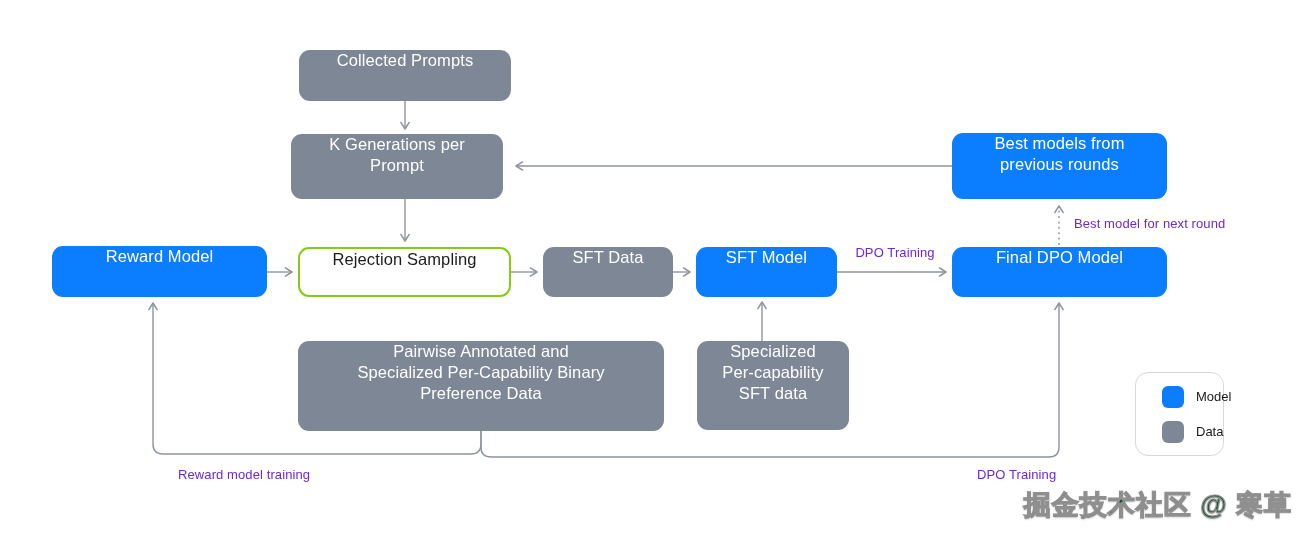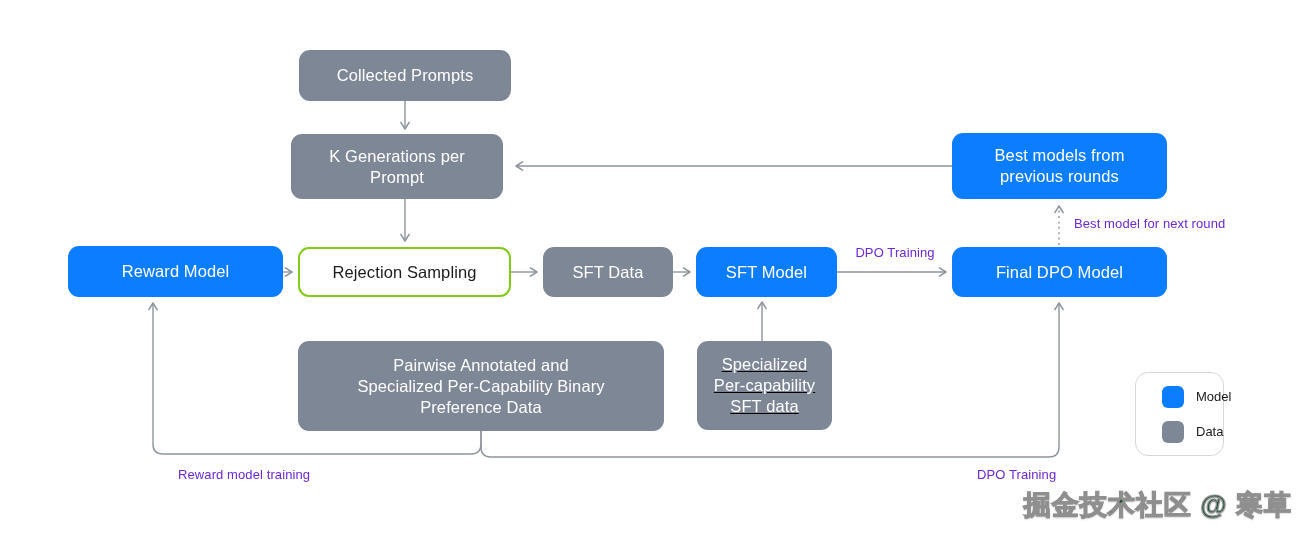--- a/index.html
+++ b/index.html
@@ -14,21 +14,20 @@
   .edges-layer {
     position: absolute;
     left: 0; top: 0;
     width: 1296px; height: 536px;
     z-index: 1;
   }
   .node {
     position: absolute;
     z-index: 2;
     display: flex;
-    align-items: center;
     justify-content: center;
     text-align: center;
     border-radius: 11px;
     box-sizing: border-box;
   }
   .node .node-label {
     white-space: pre-line;
     color: #ffffff;
     font-size: 16.5px;
     font-weight: 500;
@@ -125,21 +124,21 @@
 
   <div class="node" style="left: 291px; top: 134px; width: 212px; height: 65px; background-color: rgb(125, 135, 149);">
     <span class="node-label">K Generations per
 Prompt</span>
   </div>
 
   <div class="node node-plain" style="left:298px; top:247px; width:213px; height:50px;">
     <span class="node-label">Rejection Sampling</span>
   </div>
 
-  <div class="node" style="left: 52px; top: 246px; width: 215px; height: 51px; background-color: rgb(11, 125, 255); margin-left: 16px;">
+  <div class="node" style="left: 52px; top: 246px; width: 215px; height: 51px; background-color: rgb(11, 125, 255);">
     <span class="node-label">Reward Model</span>
   </div>
 
   <div class="node" style="left: 543px; top: 247px; width: 130px; height: 50px; background-color: rgb(125, 135, 149);">
     <span class="node-label">SFT Data</span>
   </div>
 
   <div class="node" style="left: 696px; top: 247px; width: 141px; height: 50px; background-color: rgb(11, 125, 255);">
     <span class="node-label">SFT Model</span>
   </div>
@@ -152,21 +151,21 @@
     <span class="node-label">Best models from
 previous rounds</span>
   </div>
 
   <div class="node" style="left: 298px; top: 341px; width: 366px; height: 90px; background-color: rgb(125, 135, 149);">
     <span class="node-label">Pairwise Annotated and
 Specialized Per-Capability Binary
 Preference Data</span>
   </div>
 
-  <div class="node" style="left: 697px; top: 341px; width: 135px; height: 89px; background-color: rgb(125, 135, 149); text-decoration: underline;">
+  <div class="node" style="left: 697px; top: 341px; width: 152px; height: 89px; background-color: rgb(125, 135, 149);">
     <span class="node-label">Specialized
 Per-capability
 SFT data</span>
   </div>
 
   <div class="edge-label" style="left:840px; top:245px; width:110px; text-align:center;">DPO Training</div>
 
   <div class="edge-label" style="left:1074px; top:216px;">Best model for next round</div>
 
   <div class="edge-label" style="left:152px; top:467px;margin-left:26px;">Reward model training</div>

